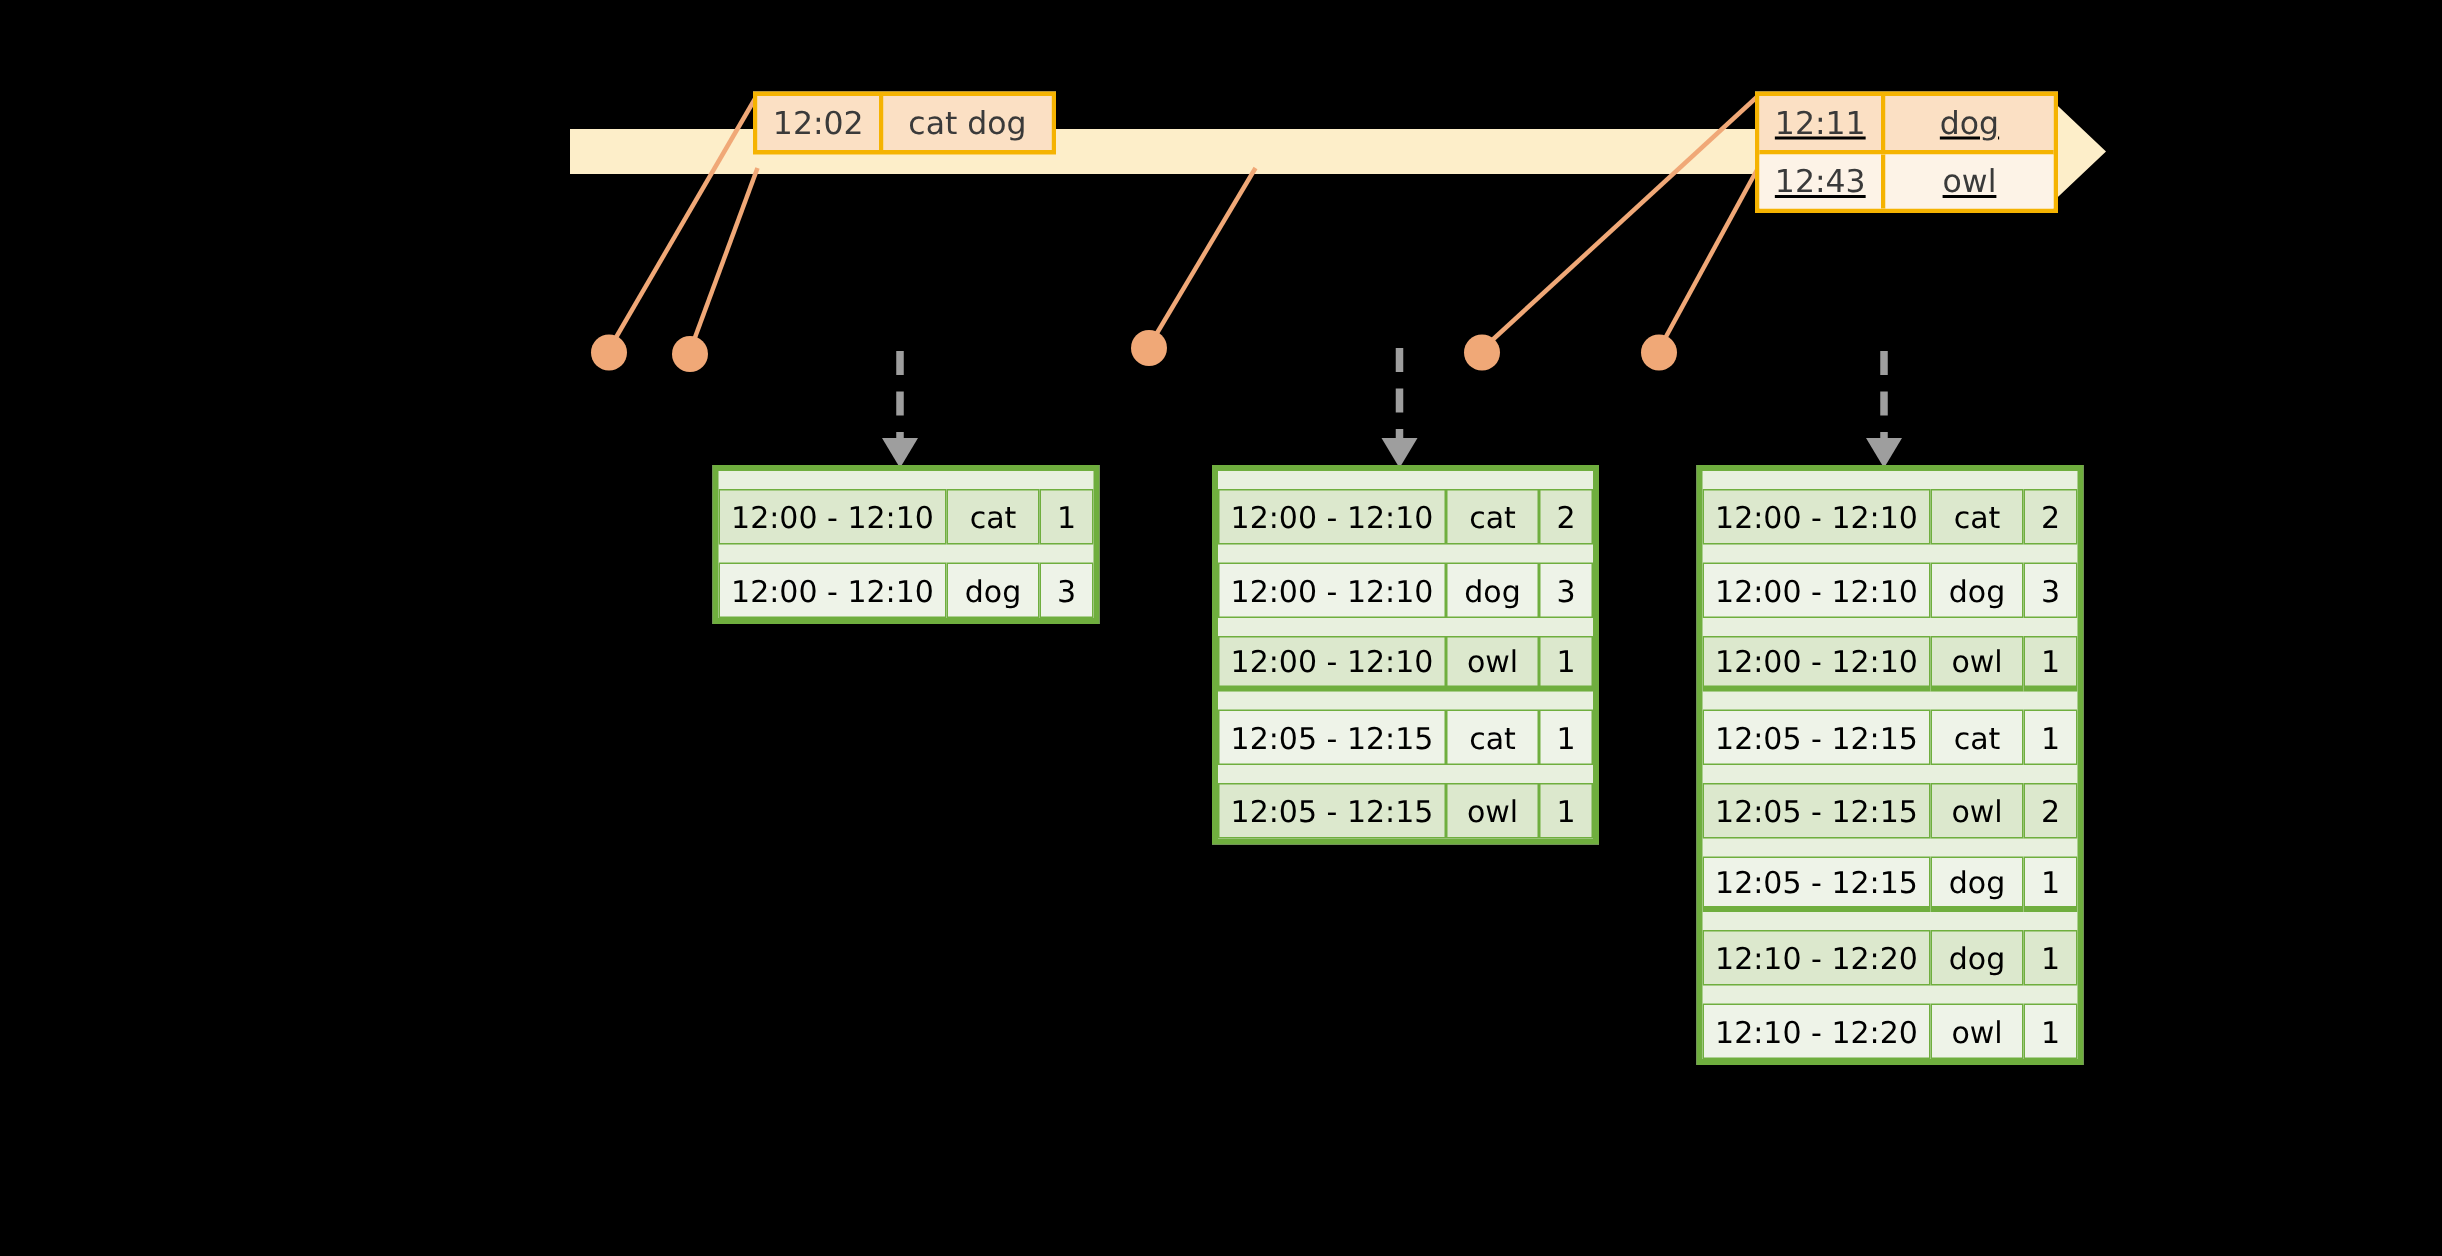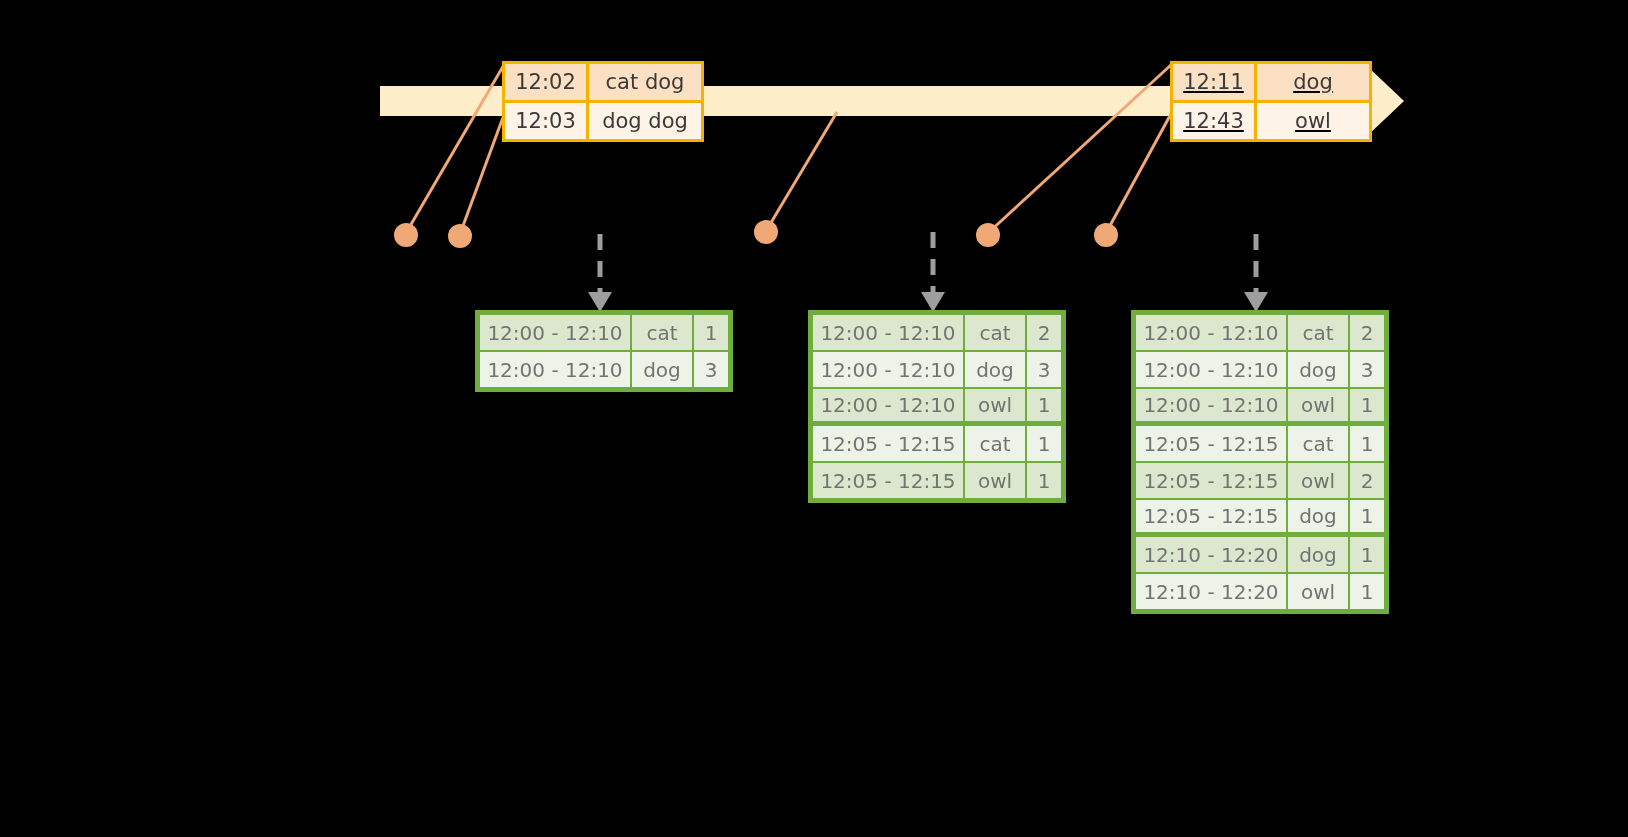--- a/index.html
+++ b/index.html
@@ -17,23 +17,23 @@
             justify-content:center;height:36px;box-sizing:border-box;}
   .evt-time{width:84px;border-right:3px solid #f5b301;}
   .evt-val{min-width:112px;padding:0 10px;}
   .shade-a{background:#fbe0c4;}
   .shade-b{background:#fdf3e7;}
 
   
   .res-table{position:absolute;border:4px solid #6fae3e;background:#e8f0de;
              box-sizing:border-box;}
   .res-row{display:flex;}
-  .res-cell{font-size:20px;color:#737373;display:flex;align-items:center;
+  .res-cell{font-size:20px;color:#000000;display:flex;align-items:center;
             justify-content:center;height:37px;box-sizing:border-box;
-            border:1px solid #6fae3e;}
+            border:1px solid #6fae3e;margin-top:12px;}
   .res-win{width:152px;}
   .res-key{width:62px;}
   .res-cnt{width:36px;}
   .rowA .res-cell{background:#dce8cd;}
   .rowB .res-cell{background:#eef3e8;}
   .grp-end .res-cell{border-bottom:4px solid #6fae3e;}
 </style>
 </head>
 <body>
 
@@ -70,24 +70,20 @@
       <path d="M588 292 L612 292 L600 312 Z"></path>
       <path d="M921 292 L945 292 L933 312 Z"></path>
       <path d="M1244 292 L1268 292 L1256 312 Z"></path>
     </g>
   </svg>
 
   <div class="evt-table" style="left:502px; top:61px;">
     <div class="evt-row">
       <div class="evt-cell evt-time shade-a">12:02</div>
       <div class="evt-cell evt-val shade-a">cat dog</div>
-    </div>
-    <div class="evt-row">
-      <div class="evt-cell evt-time shade-b">12:03</div>
-      <div class="evt-cell evt-val shade-b">dog dog</div>
     </div>
   </div>
 
 
   <div class="evt-table" style="left:1170px; top:61px;text-decoration:underline;">
     <div class="evt-row">
       <div class="evt-cell evt-time shade-a">12:11</div>
       <div class="evt-cell evt-val shade-a">dog</div>
     </div>
     <div class="evt-row">

